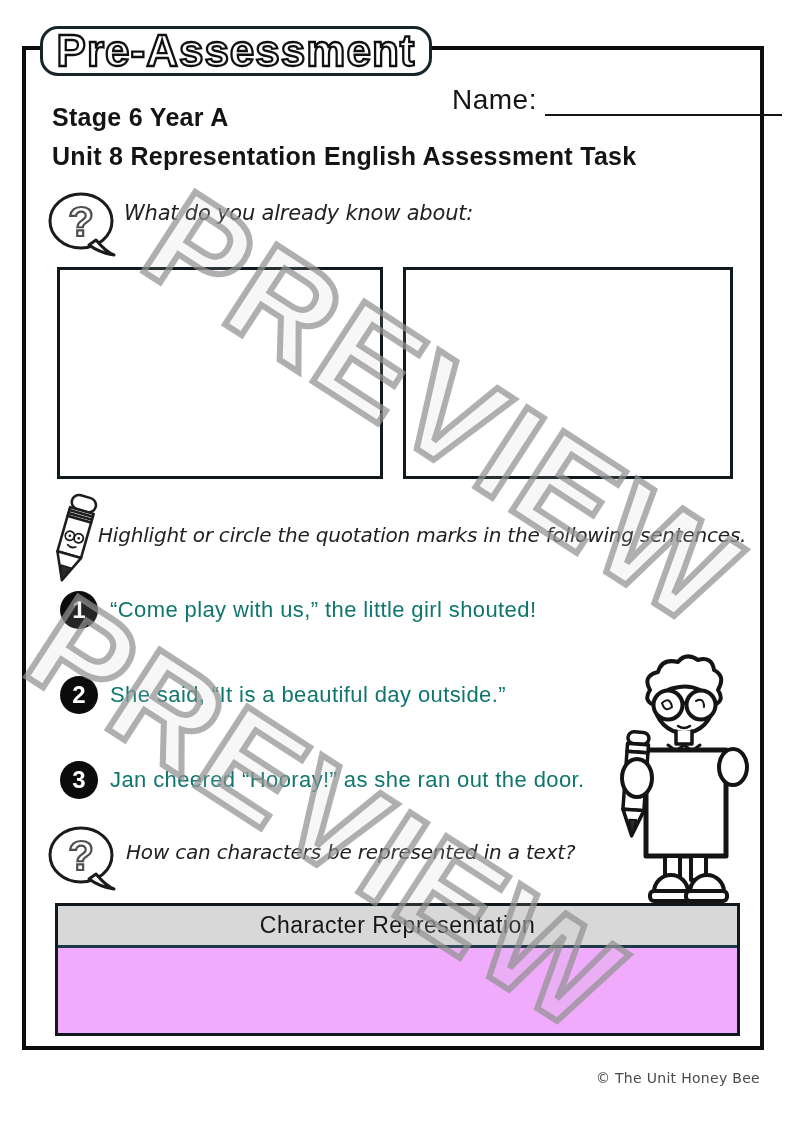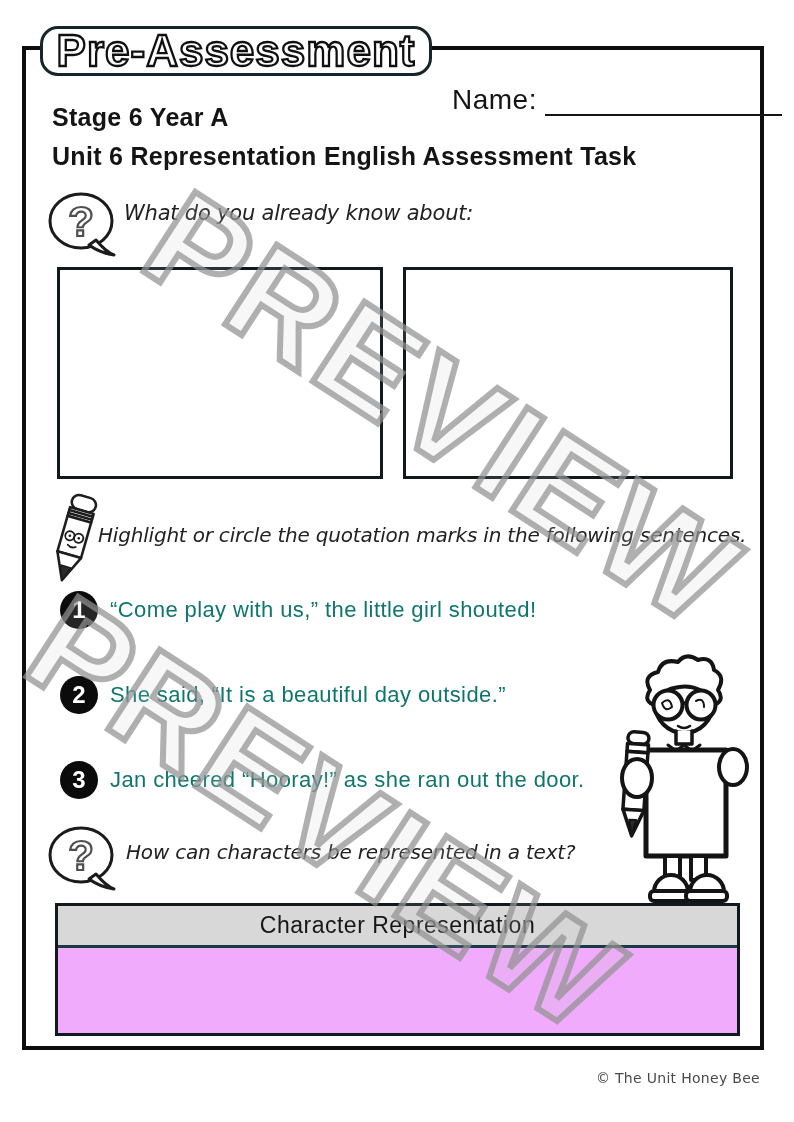--- a/index.html
+++ b/index.html
@@ -110,21 +110,21 @@
 
   <div class="abs title-box">
     <span class="bubble-title">Pre-Assessment</span>
   </div>
 
   <div class="abs name-row">
     <span>Name:</span><span class="name-line"></span>
   </div>
 
   <div class="abs h-stage">Stage 6 Year A</div>
-  <div class="abs h-unit">Unit 6 Representation English Assessment Task</div>
+  <div class="abs h-unit">Unit 8 Representation English Assessment Task</div>
 
   <svg class="abs qbubble1" viewBox="0 0 78 70">
     <ellipse cx="37" cy="31" rx="31" ry="27" fill="#fff" stroke="#1b1b1b" stroke-width="3"></ellipse>
     <path d="M52,50 Q62,62 70,65 Q56,63 45,55 Z" fill="#fff" stroke="#1b1b1b" stroke-width="3" stroke-linejoin="round"></path>
     <text x="37" y="46" text-anchor="middle" font-size="42" font-family="Liberation Sans, sans-serif" font-weight="bold" fill="#fff" stroke="#4f4f4f" stroke-width="2.2">?</text>
   </svg>
   <div class="abs handtext prompt1">What do you already know about:</div>
 
   <div class="abs kbox kbox-left">
     <div class="write-area"></div>

